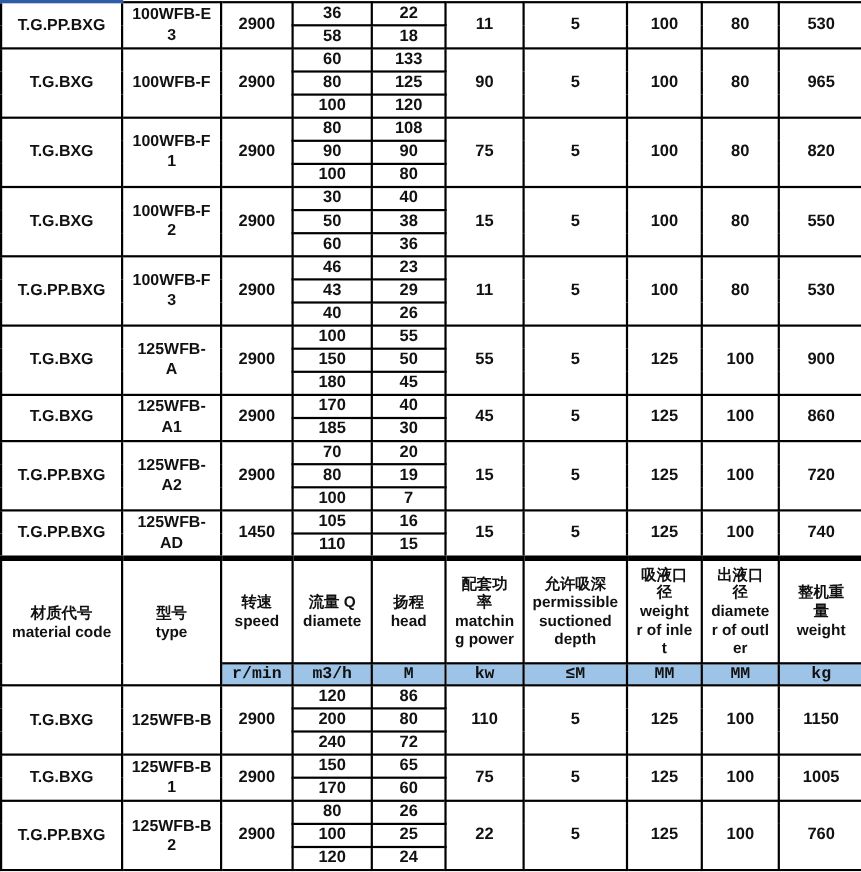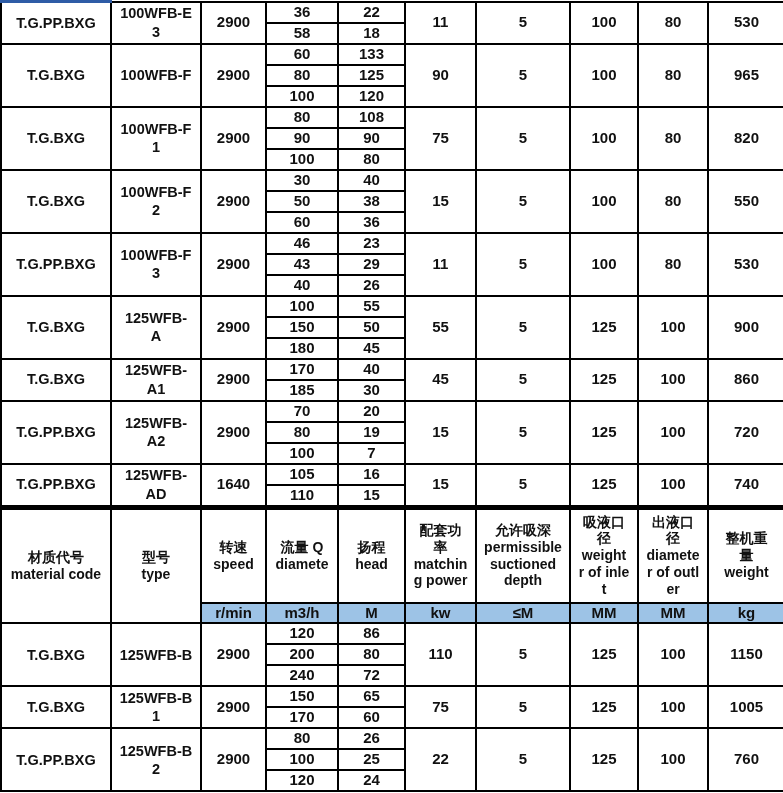--- a/index.html
+++ b/index.html
@@ -33,20 +33,21 @@
   tr.hdr td {
     border-top: 5px solid #000000;
     height: 92px;
     font-size: 14px;
     line-height: 1.2;
   }
   tr.units td {
     height: 18px;
     background: var(--unit-bg, #9DC3E6);
     font-size: 15px;
+    font-family: Liberation Mono, monospace;
   }
   td.sel-top {
     border-top: 3px solid var(--sel-blue, #2E5CA6);
   }
   td.type-cell { font-size: 14.5px; }
   td.mat-cell  { font-size: 14.5px; }
 </style>
 </head>
 <body>
 
@@ -221,21 +222,21 @@
           <td>19</td>
         </tr>
         <tr class="data-row">
           <td>100</td>
           <td>7</td>
         </tr>
         <tr class="data-row">
           <td rowspan="2" class="mat-cell">T.G.PP.BXG</td>
           <td rowspan="2" class="type-cell">125WFB-
 AD</td>
-          <td rowspan="2">1640</td>
+          <td rowspan="2">1450</td>
           <td>105</td>
           <td>16</td>
           <td rowspan="2">15</td>
           <td rowspan="2">5</td>
           <td rowspan="2">125</td>
           <td rowspan="2">100</td>
           <td rowspan="2">740</td>
         </tr>
         <tr class="data-row">
           <td>110</td>

